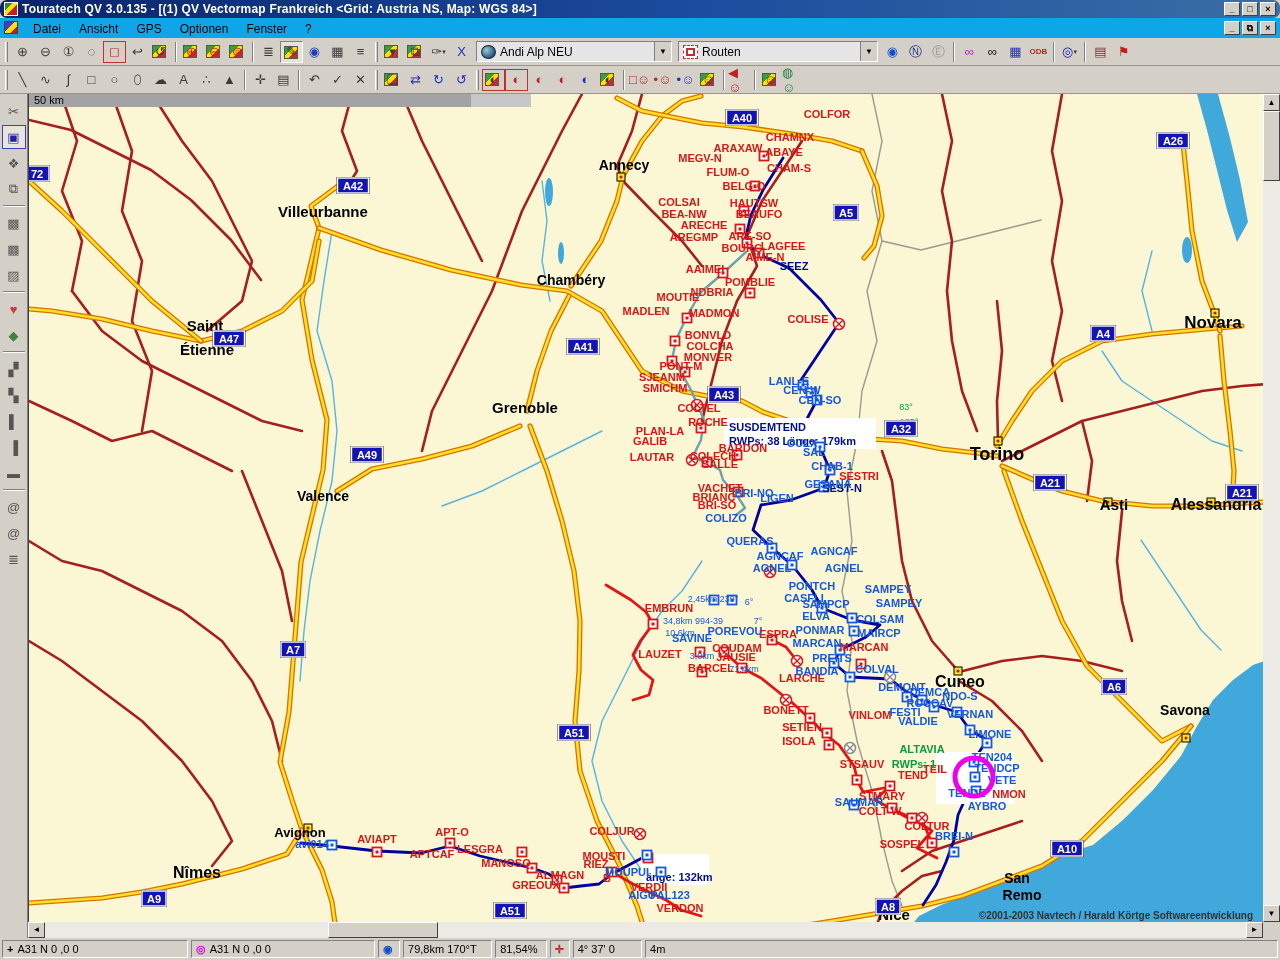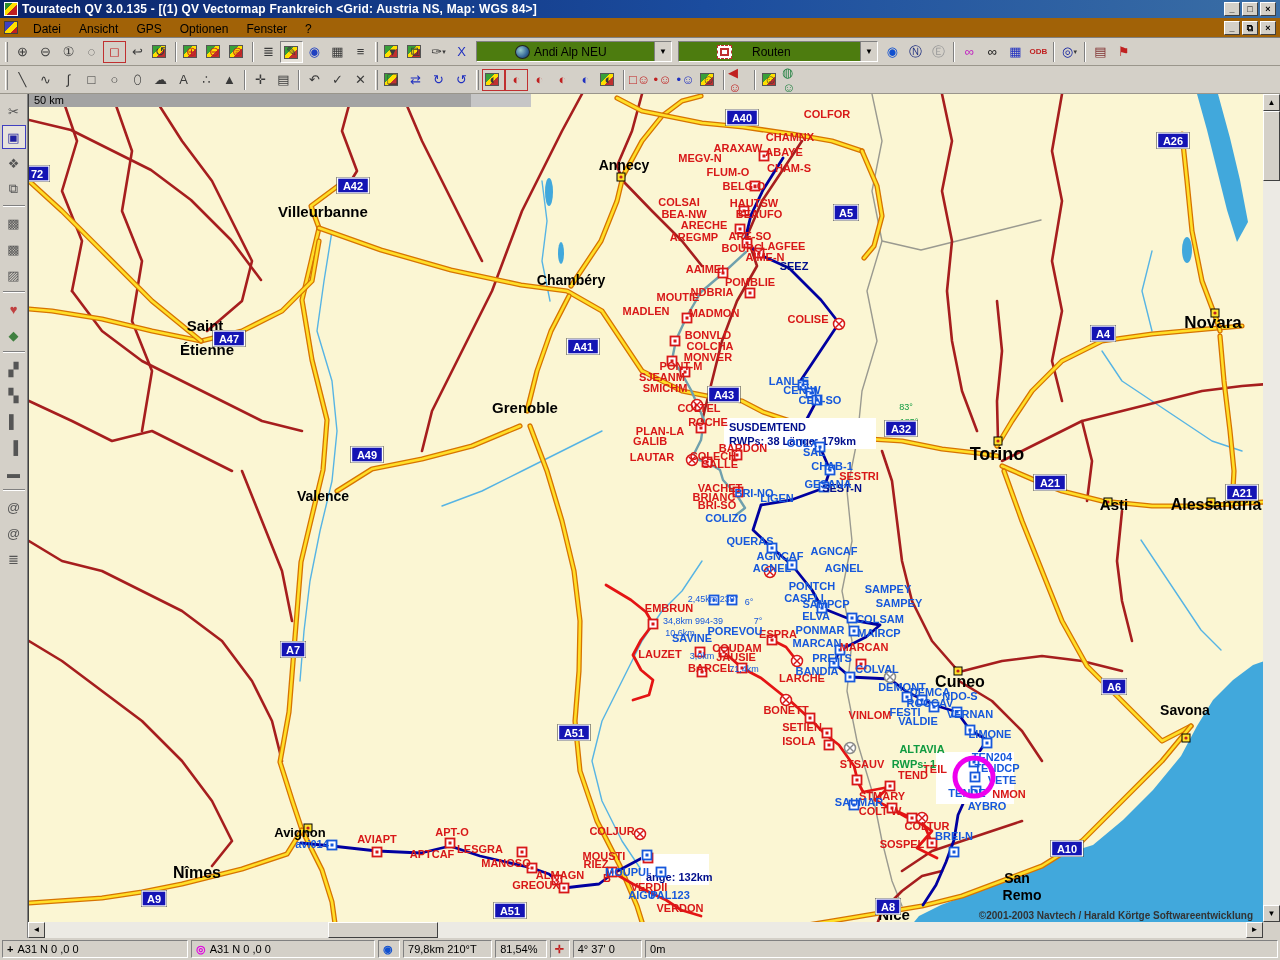--- a/index.html
+++ b/index.html
@@ -1,36 +1,36 @@
 <!DOCTYPE html>
 <html><head>
 <meta charset="utf-8">
 <style>
   * { margin:0; padding:0; box-sizing:border-box; }
   html,body { width:1280px; height:960px; overflow:hidden; font-family:"Liberation Sans",sans-serif; background:#d4d0c8; }
-  .titlebar { position:absolute; left:0; top:0; width:1280px; height:18px; background:linear-gradient(90deg,#0a246a,#1b4c9e 55%,#3a6ea5); color:#fff; display:flex; align-items:center; padding:0 2px; }
+  .titlebar { position:absolute; left:0; top:0; width:1280px; height:18px; background:linear-gradient(90deg,#0a246a,#1b4c9e 55%,#3a6ea5); color:#fff; display:flex; align-items:center; padding:0 2px;border-radius:7px; }
   .titlebar .appicon { width:14px; height:14px; margin:0 4px 0 2px; background:linear-gradient(135deg,#2e8b2e 30%,#ffe000 30%,#ffe000 55%,#c02020 55%); border:1px solid #fff; }
   .titlebar .ttext { font-size:12px; font-weight:bold; letter-spacing:.2px; flex:1; white-space:nowrap; overflow:hidden; }
   .winbtns { display:flex; gap:2px; margin-right:2px; }
   .wbtn { width:16px; height:14px; background:#d4d0c8; border:1px solid; border-color:#fff #404040 #404040 #fff; font-size:9px; line-height:12px; text-align:center; color:#000; font-weight:bold; }
-  .menubar { position:absolute; left:0; top:18px; width:1280px; height:20px; background:#a16207; display:flex; align-items:center; border-bottom:1px solid #808080; }
+  .menubar { position:absolute; left:0; top:18px; width:1280px; height:20px; background:#0ea5e9; display:flex; align-items:center; border-bottom:1px solid #808080; }
   .menubar .mdiicon { width:14px; height:13px; margin:0 6px 0 4px; background:linear-gradient(135deg,#4040c0 40%,#ffe000 40%,#ffe000 70%,#c02020 70%); border:1px solid #404040; }
   .menu-item { font-size:12px; padding:2px 9px; color:#000; }
   .menubar .spacer { flex:1; }
   .toolbar { position:absolute; left:0; width:1280px; height:28px; background:#d4d0c8; display:flex; align-items:center; padding-left:2px; border-bottom:1px solid #9a968c; }
   #toolbar1 { top:38px; } #toolbar2 { top:66px; }
   .grip { width:3px; height:20px; border-left:1px solid #fff; border-right:1px solid #808080; margin:0 3px; }
   .ticon { width:23px; height:22px; display:flex; align-items:center; justify-content:center; font-size:13px; color:#3a3a3a; position:relative; background:#d4d0c8; }
   .ticon.active { border:1px solid; border-color:#808080 #fff #fff #808080; background:#e6e2da; }
   .ticon.redbox { box-shadow:inset 0 0 0 1px #c03030; }
   .ticon .mini { position:absolute; left:3px; top:4px; width:14px; height:13px; background:linear-gradient(135deg,#38a038 35%,#ffe000 35%,#ffe000 62%,#c03030 62%); border:1px solid #555; }
   .ticon .gl { position:relative; z-index:2; }
   .ticon.small .gl { font-size:8px; font-weight:bold; letter-spacing:0; }
   .tsep { width:2px; height:20px; border-left:1px solid #808080; border-right:1px solid #fff; margin:0 3px; }
-  .combo { height:21px; background:#4d7c0f; border:1px solid; border-color:#808080 #fff #fff #808080; display:flex; align-items:center; font-size:12px; margin:0 3px; position:relative;padding-left:34px; }
+  .combo { height:21px; background:#e5e5e5; border:1px solid; border-color:#808080 #fff #fff #808080; display:flex; align-items:center; font-size:12px; margin:0 3px; position:relative; }
   .combo .cicon { width:15px; height:14px; margin:0 4px; }
   .globeicon { border-radius:50%; background:radial-gradient(circle at 35% 35%,#9cc,#369 60%,#134); border:1px solid #222; }
   .routeicon { background:#fff; border:1px dashed #c03030; position:relative; }
   .routeicon:after { content:""; position:absolute; left:2px; top:2px; right:2px; bottom:2px; border:2px solid #c03030; }
   .combo .ctext { flex:1; white-space:nowrap; }
   .combo .cdrop { width:17px; height:19px; background:#d4d0c8; border-left:1px solid #808080; display:flex; align-items:center; justify-content:center; font-size:8px; }
   .sidebar { position:absolute; left:0; top:94px; width:28px; height:844px; background:#d4d0c8; border-right:1px solid #808080; display:flex; flex-direction:column; align-items:center; padding-top:4px; }
   .sbtn { width:24px; height:24px; display:flex; align-items:center; justify-content:center; font-size:13px; color:#555; margin:1px 0; }
   .sbtn.active { border:1px solid #4040c0; background:#e8e4dc; color:#2020a0; }
   .ssep { width:22px; height:2px; border-top:1px solid #808080; border-bottom:1px solid #fff; margin:3px 0; }
@@ -139,21 +139,21 @@
       <span style="font-size: 7px;"> ▾</span>
     </div>
     <div class="ticon">
       <span class="gl" style="color: rgb(32, 48, 192);">X</span>
     </div>
     <div class="combo" style="width: 196px;">
       <div class="cicon globeicon"></div>
       <span class="ctext">Andi Alp NEU</span>
       <div class="cdrop">▼</div>
     </div>
-    <div class="combo" style="width: 200px; gap: 16px;">
+    <div class="combo" style="width: 200px;">
       <div class="cicon routeicon"></div>
       <span class="ctext">Routen</span>
       <div class="cdrop">▼</div>
     </div>
     <div class="ticon">
       <span class="gl" style="color: rgb(16, 80, 208);">◉</span>
     </div>
     <div class="ticon">
       <span class="gl" style="color: rgb(32, 48, 128);">Ⓝ</span>
     </div>
@@ -1021,28 +1021,28 @@
     </div>
     <div class="spanel" style="width: 186px;">
       <span class="sicon" style="color: rgb(224, 0, 224);">◎</span>
       <span>A31 N 0      ,0 0</span>
     </div>
     <div class="spanel" style="width: 22px;">
       <span class="sicon" style="color: rgb(16, 80, 208);">◉</span>
       <span></span>
     </div>
     <div class="spanel" style="width: 90px;">
-      <span>79,8km 210°T</span>
+      <span>79,8km 170°T</span>
     </div>
     <div class="spanel" style="width: 52px;">
       <span>81,54%</span>
     </div>
     <div class="spanel" style="width: 20px;">
       <span class="sicon" style="color: rgb(192, 32, 32);">✛</span>
       <span></span>
     </div>
     <div class="spanel" style="width: 70px;">
       <span>4° 37' 0</span>
     </div>
     <div class="spanel" style="width: 640px;">
-      <span>0m</span>
+      <span>4m</span>
     </div>
   </div>
 
 </body></html>

